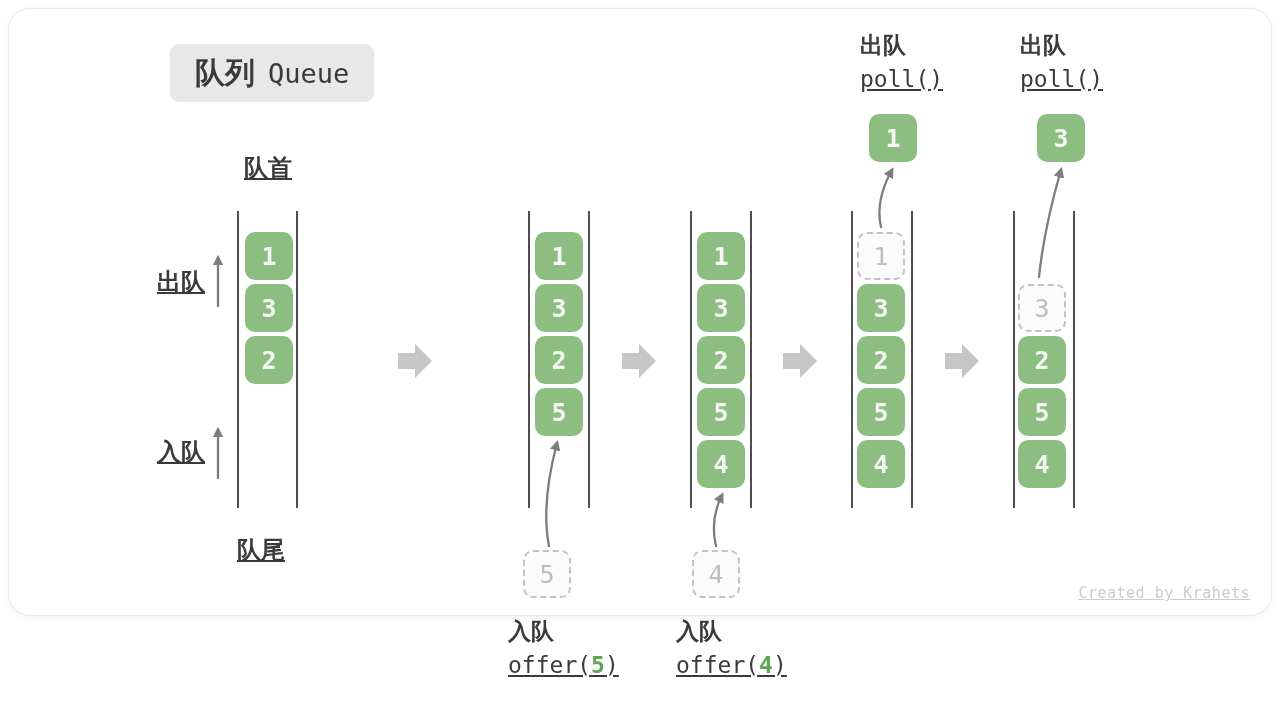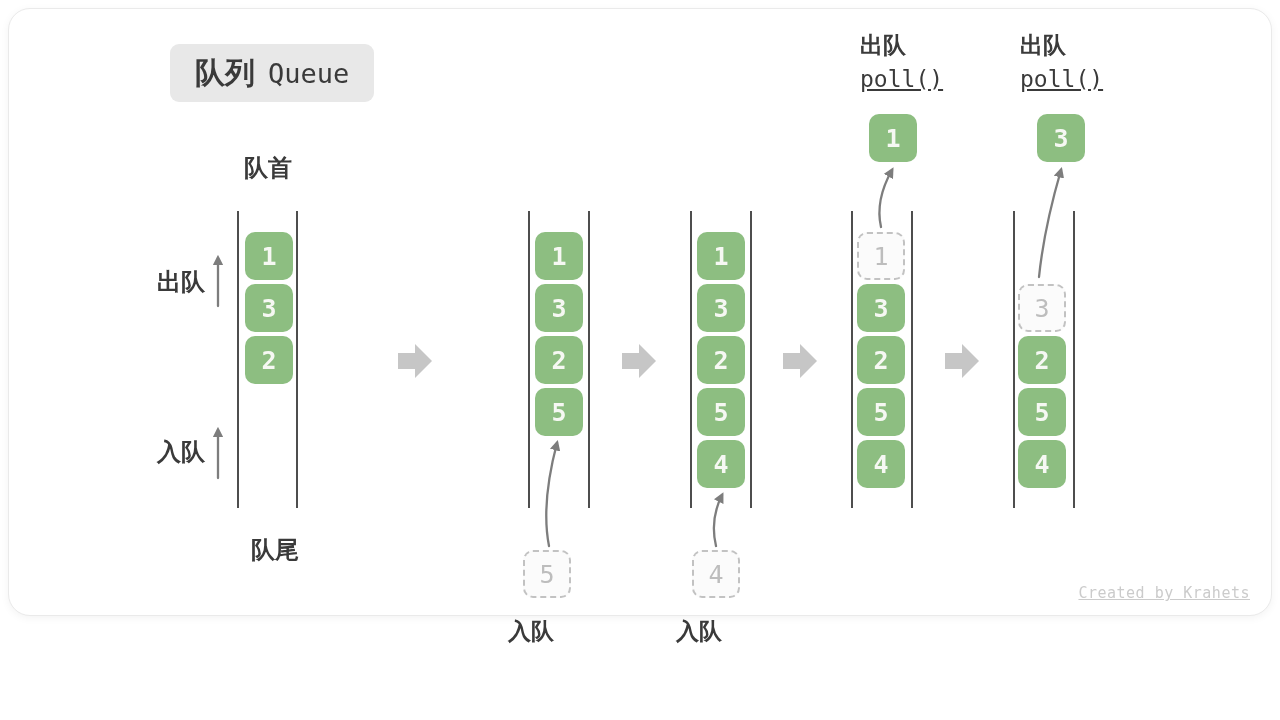--- a/index.html
+++ b/index.html
@@ -24,20 +24,21 @@
     display: flex; align-items: center; gap: 13px;
   }
   .badge-zh { font: 700 30px "DejaVu Sans", sans-serif; color: var(--text-dark); }
   .badge-en { font: 500 27px "DejaVu Sans Mono", monospace; color: var(--text-dark); }
 
   .side-label {
     position: absolute;
     font: 700 24px "DejaVu Sans", sans-serif;
     color: var(--text-dark);
     white-space: nowrap;
+    text-decoration: underline;
   }
 
   .wall { position: absolute; width: 2px; background: var(--wall); }
 
   .cell {
     position: absolute; width: 48px; height: 48px;
     border-radius: 10px;
     display: flex; align-items: center; justify-content: center;
     font: 700 25px "DejaVu Sans Mono", monospace;
   }
@@ -91,51 +92,53 @@
       <polygon points="783,353 800,353 800,344 817,361 800,378 800,369 783,369" class="block-arrow"></polygon>
       <polygon points="945,353 962,353 962,344 979,361 962,378 962,369 945,369" class="block-arrow"></polygon>
     </svg>
 
   <div class="badge">
     <span class="badge-zh">队列</span>
     <span class="badge-en">Queue</span>
   </div>
 
   <div class="side-label" style="left:237px; top:152px; width:62px; text-align:center;">队首</div>
-  <div class="side-label" style="left:237px; top:534px; width:62px; text-align:right;">队尾</div>
+  <div class="side-label" style="left:237px; top:534px; width:62px; text-align:left;">队尾</div>
   <div class="side-label" style="left:140px; top:266px; width:65px; text-align:right;">出队</div>
   <div class="side-label" style="left:140px; top:436px; width:65px; text-align:right;">入队</div>
 
   <div class="watermark">Created by Krahets</div>
 
 <div class="wall" style="left: 237px; top: 211px; height: 297px;"></div>
     <div class="wall" style="left: 296px; top: 211px; height: 297px;"></div>
     <div class="cell green" style="left: 245px; top: 232px;">1</div>
     <div class="cell green" style="left: 245px; top: 284px;">3</div>
     <div class="cell green" style="left: 245px; top: 336px;">2</div>
     <div class="wall" style="left: 528px; top: 211px; height: 297px;"></div>
     <div class="wall" style="left: 588px; top: 211px; height: 297px;"></div>
     <div class="cell green" style="left: 535px; top: 232px;">1</div>
     <div class="cell green" style="left: 535px; top: 284px;">3</div>
     <div class="cell green" style="left: 535px; top: 336px;">2</div>
     <div class="cell green" style="left: 535px; top: 388px;">5</div>
     <div class="cell dashed" style="left: 523px; top: 550px;">5</div>
     <div class="op" style="left: 508px; top: 614px;">
       <div class="op-zh">入队</div>
+      <div class="op-code"><span>offer(</span><span class="arg">5</span><span>)</span></div>
     </div>
     <div class="wall" style="left: 690px; top: 211px; height: 297px;"></div>
     <div class="wall" style="left: 750px; top: 211px; height: 297px;"></div>
     <div class="cell green" style="left: 697px; top: 232px;">1</div>
     <div class="cell green" style="left: 697px; top: 284px;">3</div>
     <div class="cell green" style="left: 697px; top: 336px;">2</div>
     <div class="cell green" style="left: 697px; top: 388px;">5</div>
     <div class="cell green" style="left: 697px; top: 440px;">4</div>
     <div class="cell dashed" style="left: 692px; top: 550px;">4</div>
     <div class="op" style="left: 676px; top: 614px;">
       <div class="op-zh">入队</div>
+      <div class="op-code"><span>offer(</span><span class="arg">4</span><span>)</span></div>
     </div>
     <div class="wall" style="left: 851px; top: 211px; height: 297px;"></div>
     <div class="wall" style="left: 911px; top: 211px; height: 297px;"></div>
     <div class="cell dashed" style="left: 857px; top: 232px;">1</div>
     <div class="cell green" style="left: 857px; top: 284px;">3</div>
     <div class="cell green" style="left: 857px; top: 336px;">2</div>
     <div class="cell green" style="left: 857px; top: 388px;">5</div>
     <div class="cell green" style="left: 857px; top: 440px;">4</div>
     <div class="cell green" style="left: 869px; top: 114px;">1</div>
     <div class="op" style="left: 860px; top: 28px;">

